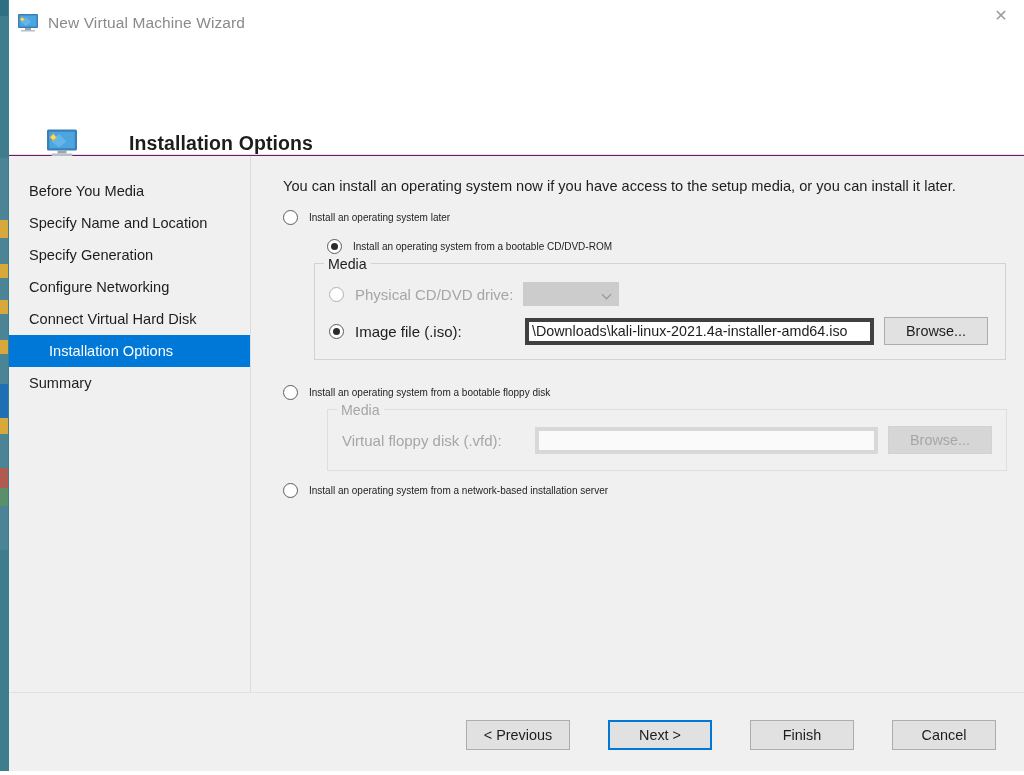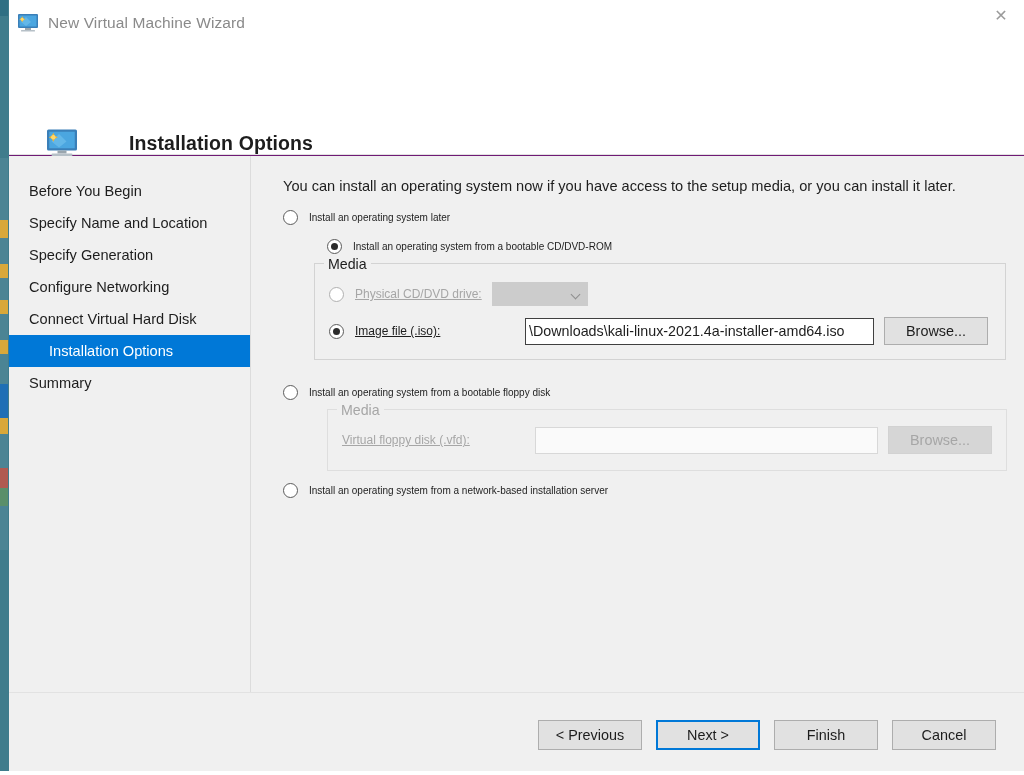--- a/index.html
+++ b/index.html
@@ -164,24 +164,23 @@
   }
   .group-legend.dim { color: #a6a6a6; }
 
   .media-row {
     display: flex;
     align-items: center;
     height: 28px;
   }
   .media-row + .media-row { margin-top: 9px; }
   .media-label {
-    font-size: 12px;
+    font-size: 15px;
     color: #1d1d1d;
     white-space: nowrap;
-    text-decoration: underline;
   }
   .media-label.disabled { color: #a6a6a6; }
 
   .combo-disabled {
     width: 96px; height: 24px;
     background: #cccccc;
     border: 1px solid #cccccc;
     position: relative;
     margin-left: 10px;
   }
@@ -189,21 +188,21 @@
     position: absolute;
     right: 8px; top: 8px;
     width: 7px; height: 7px;
     border-left: 1.4px solid #8e8e8e;
     border-bottom: 1.4px solid #8e8e8e;
     transform: rotate(-45deg);
   }
 
   .text-input {
     height: 27px;
-    border: 1px solid #404040;
+    border: 4px solid #404040;
     background: #ffffff;
     font-family: "Liberation Sans", sans-serif;
     font-size: 14.3px;
     color: #1d1d1d;
     padding: 0 3px;
     outline: none;
   }
   .text-input.disabled {
     border-color: #d8d8d8;
     background: #fafafa;
@@ -212,20 +211,21 @@
   .btn {
     height: 28px;
     min-width: 104px;
     background: #e1e1e1;
     border: 1px solid #adadad;
     font-family: "Liberation Sans", sans-serif;
     font-size: 14.4px;
     color: #1d1d1d;
     cursor: default;
     padding: 0 6px;
+    margin-left: 24px;
   }
   .btn.disabled {
     background: #d6d6d6;
     border-color: #d2d2d2;
     color: #a6a6a6;
   }
   .btn.default-focus {
     border: 2px solid #0078d7;
     background: #e1e1e1;
   }
@@ -299,21 +299,21 @@
       </g>
       <rect x="8" y="15" width="6" height="2" fill="#9aa6ae"></rect>
       <rect x="4" y="17" width="14" height="1.6" rx=".6" fill="#b6c0c7"></rect>
     </svg>
     <div id="header-title">Installation Options</div>
   </div>
 
   <div id="body">
 
     <div id="sidebar">
-      <div class="nav-item">Before You Begin</div>
+      <div class="nav-item">Before You Media</div>
       <div class="nav-item">Specify Name and Location</div>
       <div class="nav-item">Specify Generation</div>
       <div class="nav-item">Configure Networking</div>
       <div class="nav-item">Connect Virtual Hard Disk</div>
       <div class="nav-item active indented">Installation Options</div>
       <div class="nav-item">Summary</div>
     </div>
 
     <div id="content">
 

